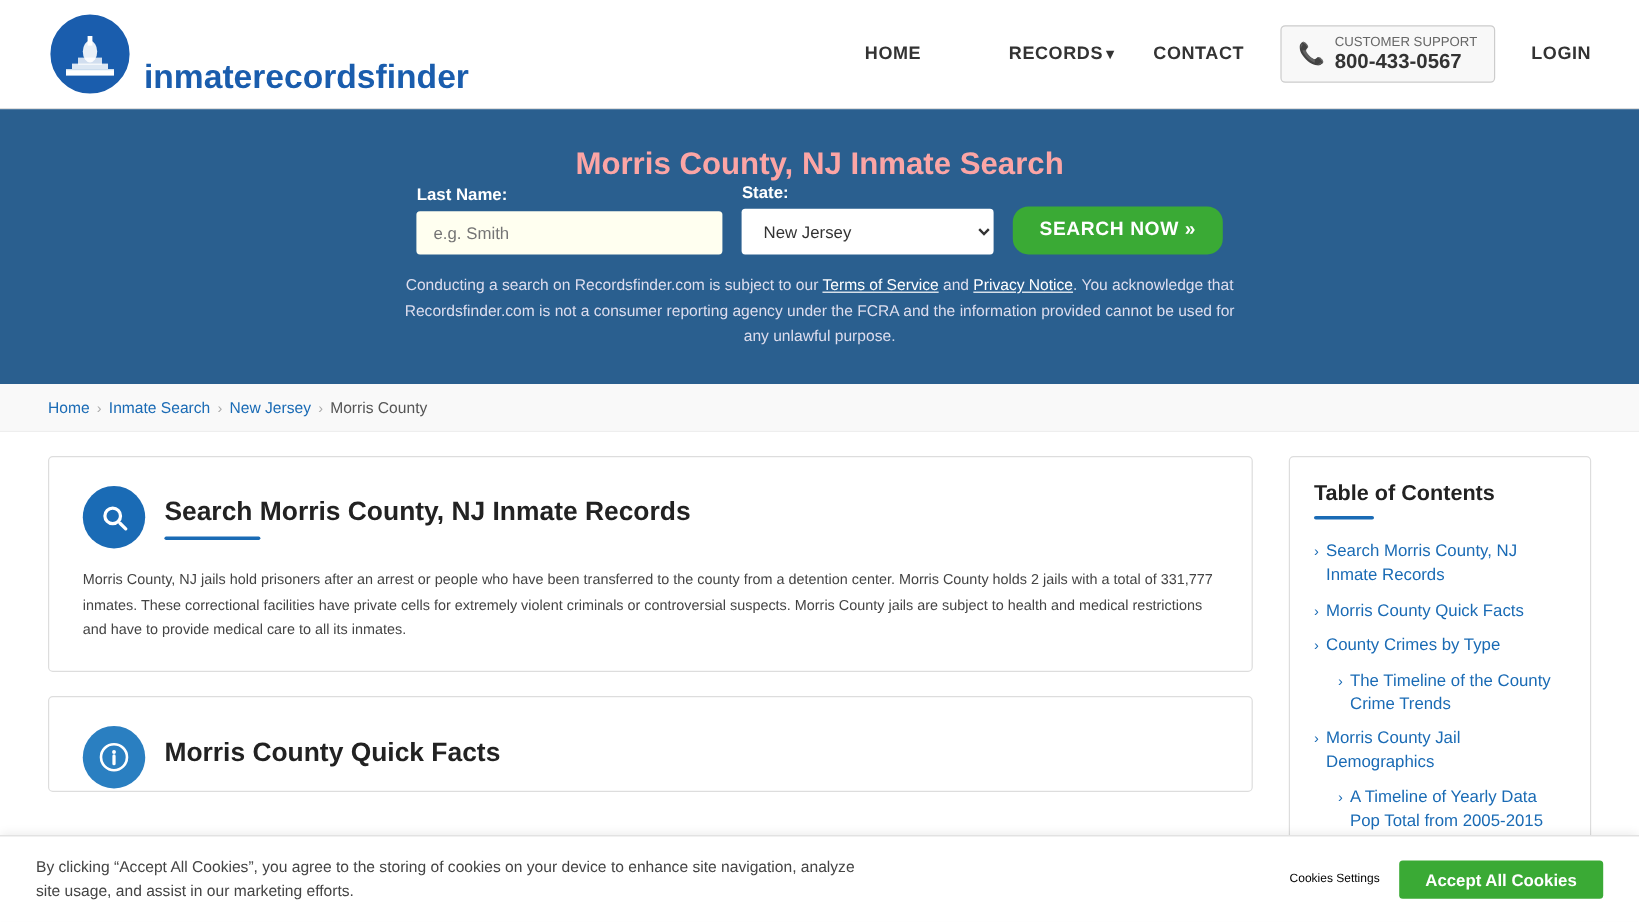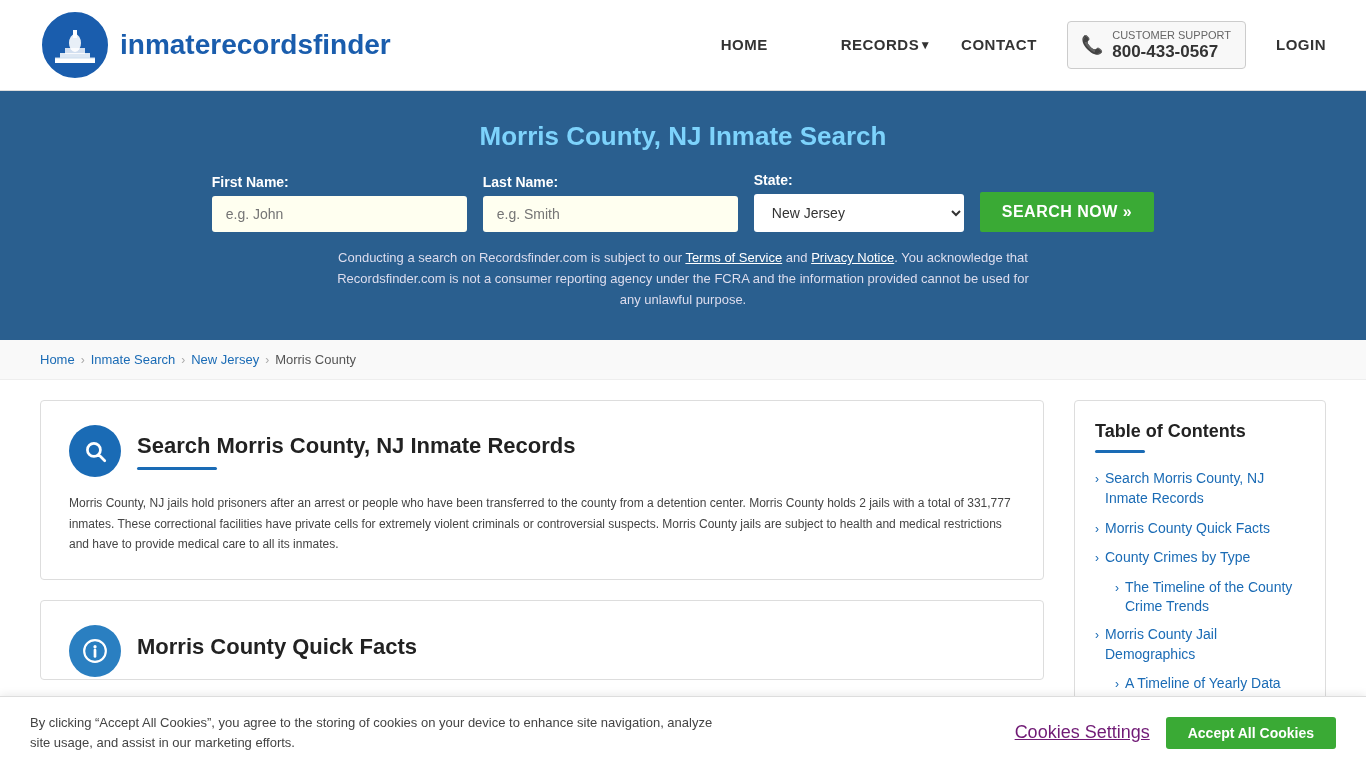--- a/index.html
+++ b/index.html
@@ -9,21 +9,21 @@
     .header {
       display: flex;
       align-items: center;
       justify-content: space-between;
       padding: 10px 40px;
       border-bottom: 1px solid #ddd;
       background: #fff;
     }
     .logo-area {
       display: flex;
-      align-items: center;
+      align-items: flex-end;
       gap: 10px;
     }
     .logo-icon {
       width: 70px;
       height: 70px;
     }
     .logo-text {
       font-size: 28px;
       color: #444;
       font-weight: 400;
@@ -83,22 +83,21 @@
 
     
     .hero {
       background: #2a5f8f;
       padding: 30px 40px 30px;
       text-align: center;
     }
     .hero-title {
       font-size: 26px;
       font-weight: 700;
-      color: #7dd3fc;
-      margin-bottom: 20px;
+      color: #fca5a5;
     }
     .search-form {
       display: flex;
       align-items: flex-end;
       justify-content: center;
       gap: 16px;
       margin-bottom: 16px;
     }
     .form-group {
       display: flex;
@@ -132,21 +131,21 @@
       appearance: auto;
       outline: none;
     }
     .search-btn {
       background: #3aaa35;
       color: #fff;
       font-size: 16px;
       font-weight: 700;
       padding: 11px 22px;
       border: none;
-      border-radius: 2px;
+      border-radius: 13px;
       cursor: pointer;
       white-space: nowrap;
       letter-spacing: 0.5px;
     }
     .hero-disclaimer {
       color: #dde;
       font-size: 13px;
       line-height: 1.6;
       max-width: 700px;
       margin: 0 auto;
@@ -329,24 +328,23 @@
     }
     .cookie-actions {
       display: flex;
       align-items: center;
       gap: 16px;
       flex-shrink: 0;
     }
     .cookie-settings-btn {
       background: none;
       border: none;
-      color: #701a75;
-      font-size: 18px;
+      color: #000000;
+      font-size: 10px;
       cursor: pointer;
-      text-decoration: underline;
     }
     .cookie-accept-btn {
       background: #3aaa35;
       color: #fff;
       font-size: 14px;
       font-weight: 700;
       padding: 8px 22px;
       border: none;
       border-radius: 3px;
       cursor: pointer;
@@ -385,24 +383,20 @@
         <div class="support-number">800-433-0567</div>
       </div>
     </div>
     <a class="nav-item login-btn">LOGIN</a>
   </nav>
 </header>
 
 <section class="hero">
   <h1 class="hero-title">Morris County, NJ Inmate Search</h1>
   <div class="search-form">
-    <div class="form-group">
-      <label class="form-label">First Name:</label>
-      <input class="form-input" type="text" placeholder="e.g. John" style="">
-    </div>
     <div class="form-group">
       <label class="form-label">Last Name:</label>
       <input class="form-input" type="text" placeholder="e.g. Smith" style="">
     </div>
     <div class="form-group">
       <label class="form-label">State:</label>
       <select class="form-select">
         <option>New Jersey</option>
         <option>New York</option>
         <option>California</option>

